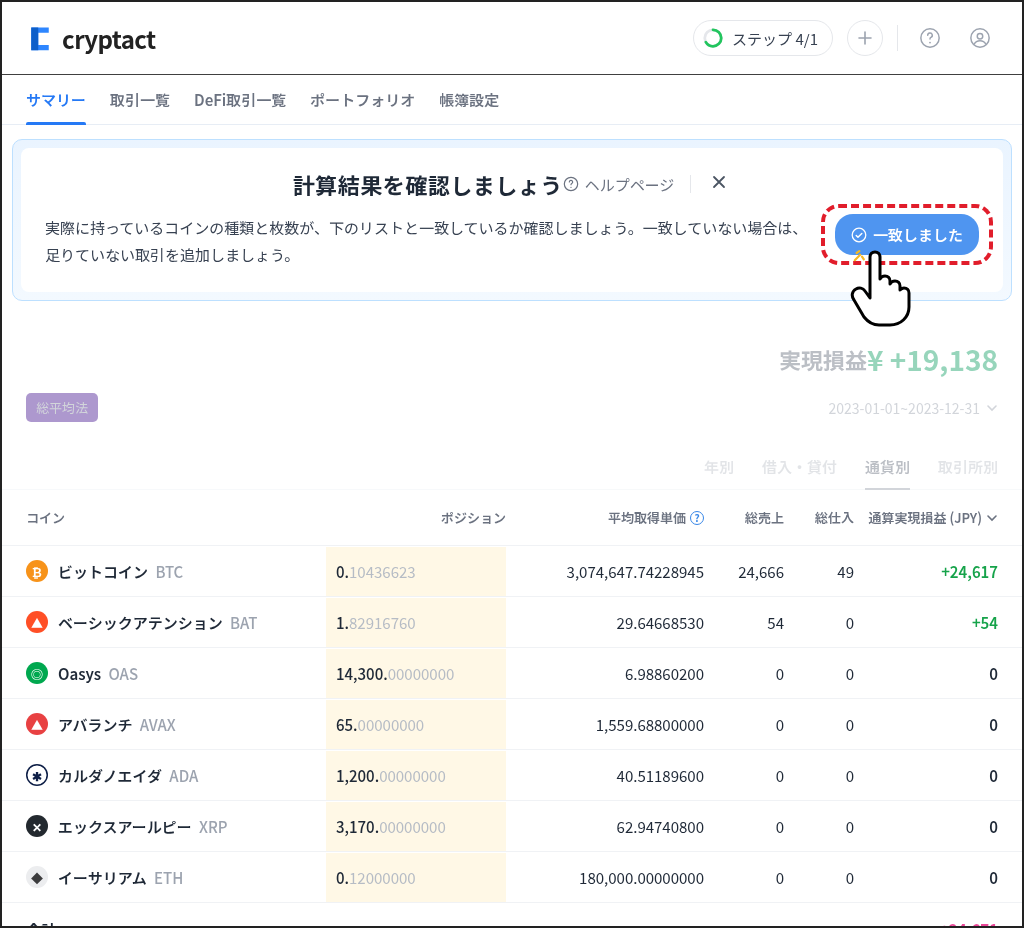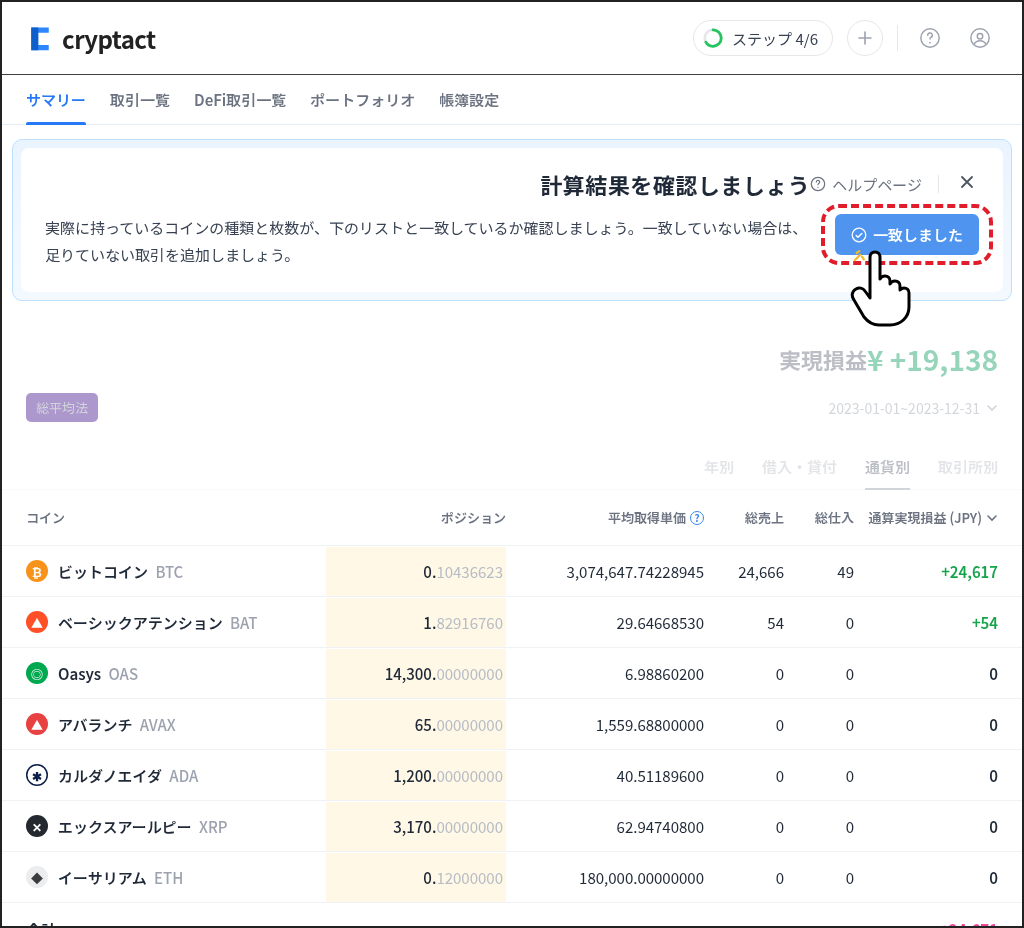--- a/index.html
+++ b/index.html
@@ -12,29 +12,29 @@
   .step-ring { width:22px; height:22px; }
   .top-icon-btn { width:36px; height:36px; border-radius:50%; border:1px solid #e5e7eb; display:flex; align-items:center; justify-content:center; color:#9ca3af; cursor:pointer; }
   .top-icon-btn.borderless { border:none; }
   .divider-v { width:1px; height:26px; background:#e5e7eb; }
   .nav-tabs { display:flex; gap:24px; padding:0 24px; border-top:1px solid #404040; border-bottom:1px solid #e7edf5; background:#fff; }
   .nav-tab { padding:14px 0; font-size:15px; color:#6b7280; font-weight:600; cursor:pointer; position:relative; }
   .nav-tab.active { color:#2579f5; }
   .nav-tab.active::after { content:''; position:absolute; left:0; right:0; bottom:-1px; height:3px; background:#2579f5; border-radius:2px 2px 0 0; }
   .banner { margin:14px 10px; border:1px solid #bde0ff; background:linear-gradient(#eaf4ff,#f3f9ff); border-radius:10px; padding:8px 8px; }
   .banner-inner { background:#fff; border-radius:8px; padding:20px 24px 24px 24px; position:relative; }
-  .banner-top { display:flex; align-items:center; justify-content:flex-end; margin-bottom:14px; }
+  .banner-top { display:flex; align-items:center; justify-content:center; margin-bottom:14px; }
   .banner-title { font-size:22px; font-weight:700; color:#1f2937; letter-spacing:0.5px; }
   .banner-help { display:flex; align-items:center; gap:16px; }
   .help-link { display:flex; align-items:center; gap:6px; color:#6b7280; font-size:15px; cursor:pointer; }
   .close-x { color:#4b5563; cursor:pointer; padding:4px; }
   .banner-body { display:flex; align-items:flex-start; justify-content:space-between; gap:24px; }
   .banner-text { color:#374151; font-size:15px; line-height:1.8; flex:1; }
   .confirm-wrap { position:relative; }
-  .confirm-btn { background:#4f95f0; color:#fff; border:none; border-radius:6px; padding:10px 16px; font-size:15px; font-weight:600; display:flex; align-items:center; gap:6px; cursor:pointer; }
+  .confirm-btn { background:#4f95f0; color:#fff; border:none; border-radius:18px; padding:10px 16px; font-size:15px; font-weight:600; display:flex; align-items:center; gap:6px; cursor:pointer; }
   .dashed-ring { position:absolute; inset:-10px -14px -10px -14px; border:4px dashed #e11d2b; border-radius:18px; pointer-events:none; }
   .pointer-hand { position:absolute; left:10px; top:28px; width:70px; height:85px; pointer-events:none; }
   .spark { position:absolute; width:18px; height:18px; pointer-events:none; }
   .faded { opacity:0.45;justify-content:flex-end; }
   .section1 { display:flex; align-items:center; justify-content:flex-end; padding:24px 24px 8px 24px; }
   .realized-title { font-size:22px; font-weight:700; color:#6b7280; }
   .realized-val { font-size:28px; font-weight:700; color:#1aa36b; }
   .chips-row { display:flex; align-items:center; justify-content:space-between; padding:6px 24px 22px 24px; }
   .chip { background:#4c1d95; color:#9ca3af; font-size:13px; padding:5px 10px; border-radius:5px; }
   .date-range { color:#9ca3af; font-size:14px; display:flex; align-items:center; gap:6px; }
@@ -48,21 +48,21 @@
   .col-avg    { flex:0 0 198px; text-align:right; display:flex; align-items:center; justify-content:flex-end; gap:4px;}
   .col-sales  { flex:0 0 80px;  text-align:right; }
   .col-buys   { flex:0 0 70px;  text-align:right; }
   .col-pnl    { flex:1;         text-align:right; display:flex; align-items:center; justify-content:flex-end; gap:4px;}
   .q-icon { width:14px; height:14px; border:1.5px solid #3887e8; color:#3887e8; border-radius:50%; display:inline-flex; align-items:center; justify-content:center; font-size:10px; font-weight:700; }
   .row { display:flex; align-items:center; padding:14px 24px; border-bottom:1px solid #f0f2f5; font-size:15px; color:#1f2937; }
   .coin-cell { display:flex; align-items:center; gap:10px; flex:0 0 300px;}
   .coin-icon { width:22px; height:22px; border-radius:50%; display:flex; align-items:center; justify-content:center; color:#fff; font-size:12px; font-weight:700; }
   .coin-name { font-weight:600; }
   .coin-sym  { color:#9ca3af; margin-left:4px; font-weight:500;}
-  .pos-cell  { flex:0 0 180px; text-align:right; background:#fff8e6; padding:14px 3px; margin:-14px 0; }
+  .pos-cell  { flex:0 0 180px; background:#fff8e6; padding:14px 10px; margin:-14px 0; }
   .pos-int   { color:#1f2937; font-weight:500; }
   .pos-dec   { color:#b6bcc5; }
   .avg-cell  { flex:0 0 198px; text-align:right; }
   .sales-cell{ flex:0 0 80px;  text-align:right; }
   .buys-cell { flex:0 0 70px;  text-align:right; }
   .pnl-cell  { flex:1; text-align:right; font-weight:600; }
   .pnl-pos   { color:#16a34a; }
   .total-row { display:flex; padding:16px 24px; font-size:15px; font-weight:700; }
   .total-label { flex:0 0 300px; color:#1f2937; }
   .total-pnl { flex:1; text-align:right; color:#ec4899; }
@@ -77,21 +77,21 @@
       <path d="M6 4 L14 4 L14 30 L6 30 Z" fill="#0e5fc9"></path>
     </svg>
     <span>cryptact</span>
   </div>
   <div class="top-right">
     <div class="step-pill">
       <svg class="step-ring" viewBox="0 0 24 24">
         <circle cx="12" cy="12" r="9" fill="none" stroke="#e5e7eb" stroke-width="3"></circle>
         <circle cx="12" cy="12" r="9" fill="none" stroke="#22c55e" stroke-width="3" stroke-dasharray="56.5" stroke-dashoffset="19" transform="rotate(-90 12 12)" stroke-linecap="round"></circle>
       </svg>
-      <span>ステップ 4/6</span>
+      <span>ステップ 4/1</span>
     </div>
     <div class="top-icon-btn">
       <svg width="16" height="16" viewBox="0 0 16 16">
           <path d="M8 2v12M2 8h12" stroke="currentColor" stroke-width="1.6" stroke-linecap="round"></path>
         </svg>
     </div>
     <div class="divider-v"></div>
     <div class="top-icon-btn borderless">
       <svg width="22" height="22" viewBox="0 0 24 24">
           <circle cx="12" cy="12" r="10" fill="none" stroke="currentColor" stroke-width="1.6"></circle>

